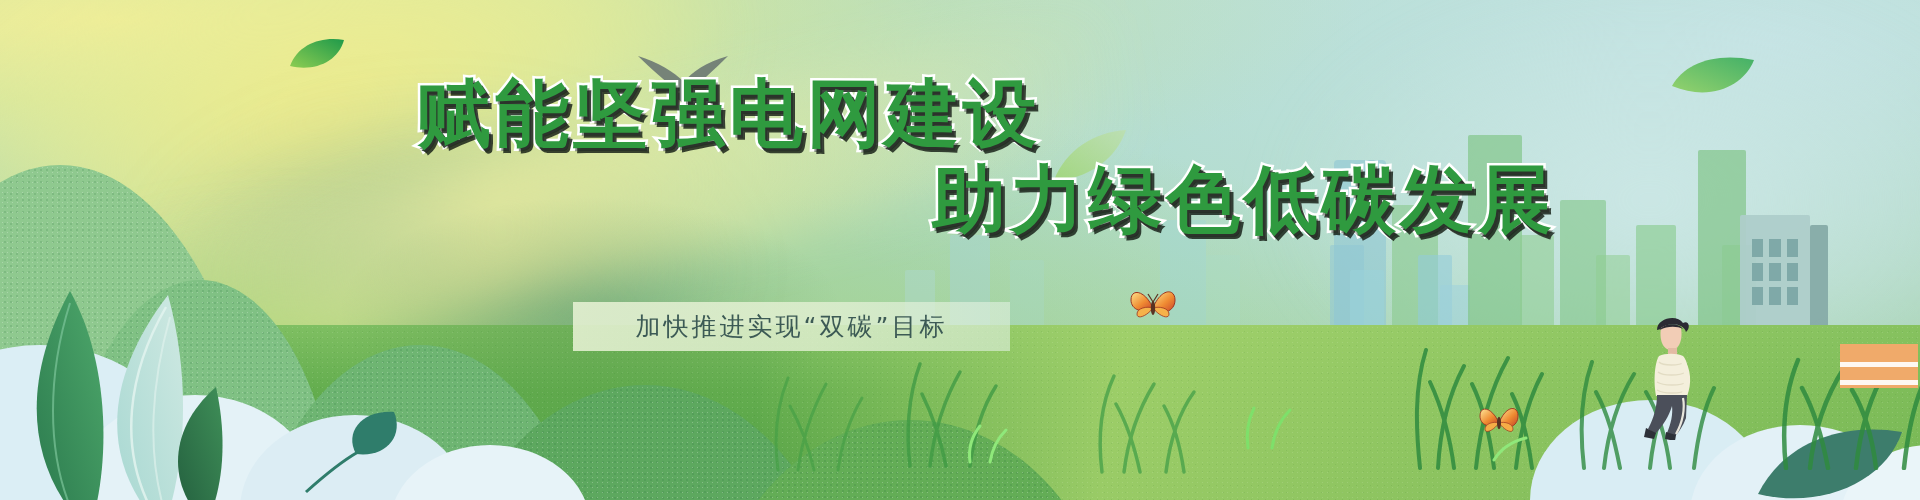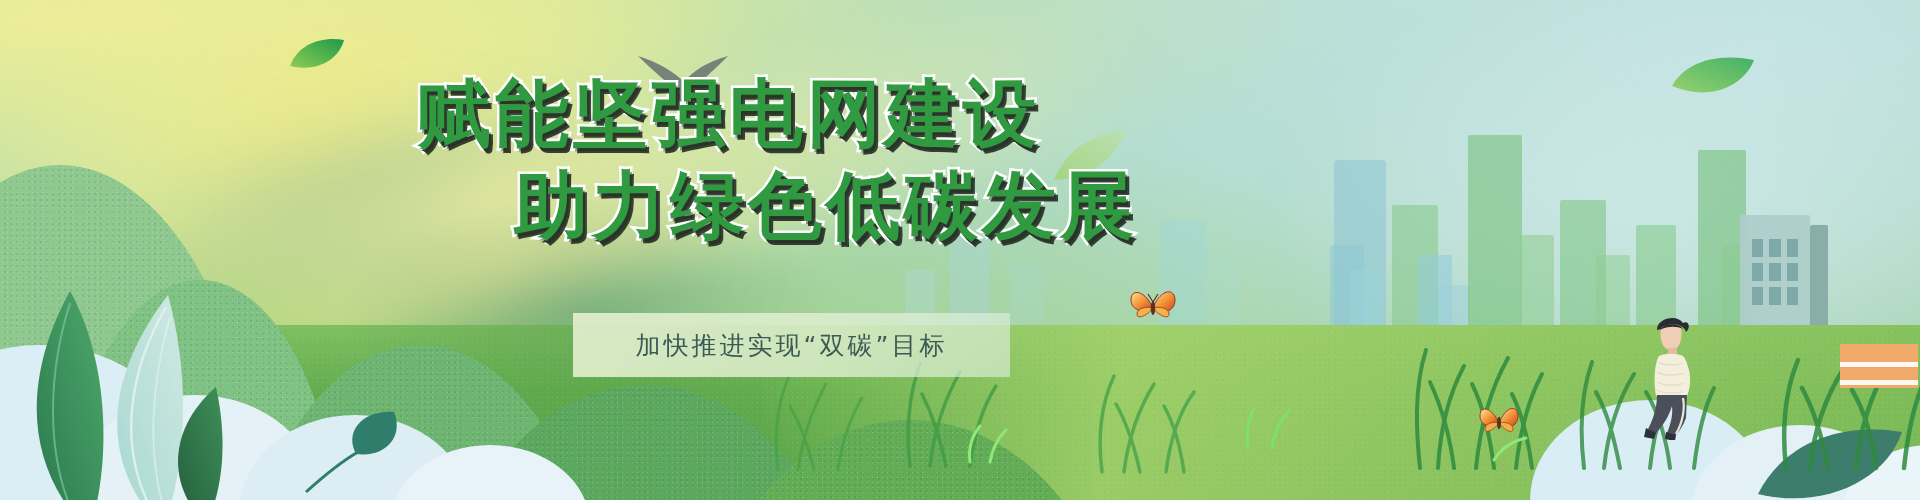--- a/index.html
+++ b/index.html
@@ -100,26 +100,26 @@
     letter-spacing:4px;
     color:#2f9a3f;
     -webkit-text-stroke:5px #ffffff;
     paint-order:stroke fill;
     text-shadow:
        4px 5px 0 rgba(20,28,20,.82),
        2px 3px 0 rgba(20,28,20,.45);
     white-space:nowrap;
   }
   .hl-1{margin-left:-98px;}
-  .hl-2{margin-left: 96px;margin-top:6px;}
+  .hl-2{margin-left: 96px;text-align:right;}
 
   
   #subtitle-plate{
-    position:absolute;left:573px;top:313px;
-    width:437px;height:64px;
+    position:absolute;left:573px;top:302px;
+    width:437px;height:49px;
     background:linear-gradient(90deg, rgba(233,243,214,.86), rgba(228,241,212,.80) 55%, rgba(223,240,224,.62));
     display:flex;align-items:center;justify-content:center;
   }
   #subtitle-text{
     font-family:"DejaVu Sans","Liberation Sans",sans-serif;
     font-size:25px;letter-spacing:3px;color:#3c5a55;white-space:nowrap;
   }
 
   
   #person{position:absolute;left:1637px;top:310px;width:70px;height:130px;}

